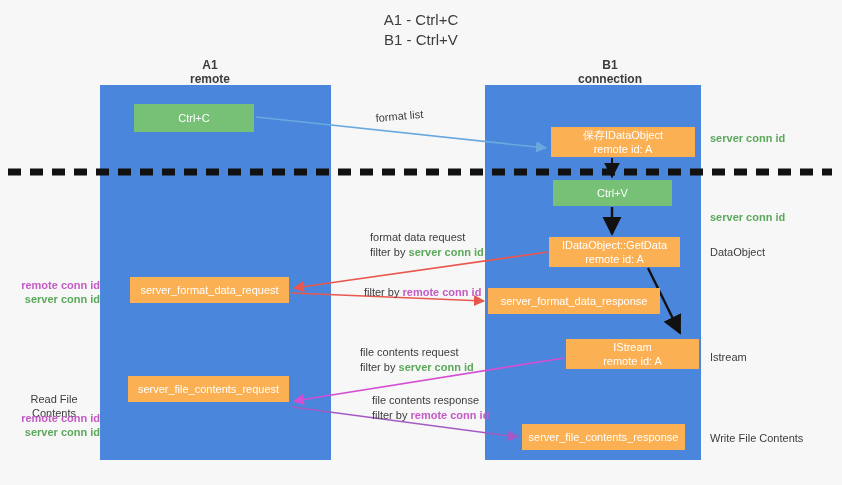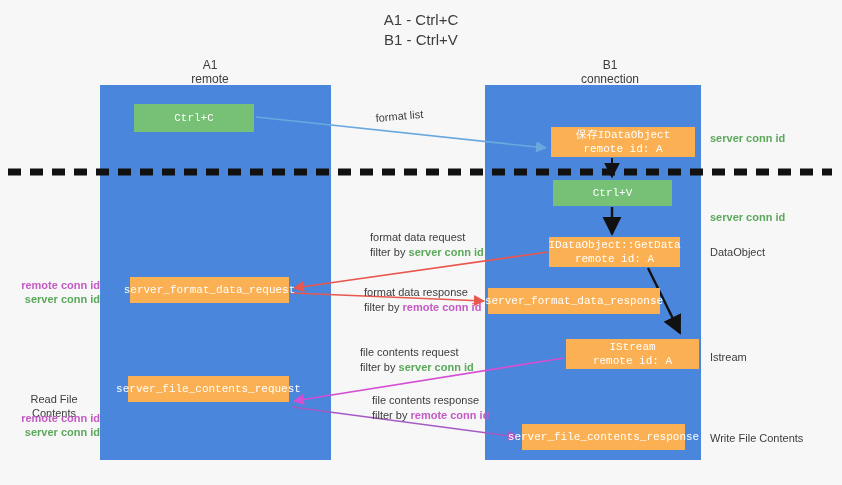--- a/index.html
+++ b/index.html
@@ -33,20 +33,21 @@
     line-height: 20px;
     color: #3c3c3c;
   }
 
   
   .lane-header {
     text-align: center;
     font-size: 12px;
     line-height: 14px;
     color: #3c3c3c;
+    font-weight: bold;
   }
   #lane-a-header { left: 130px; top: 58px; width: 160px; }
   #lane-b-header { left: 530px; top: 58px; width: 160px; }
 
   
   .lane-col {
     background: #4a86db;
     top: 85px;
     height: 375px;
   }
@@ -58,21 +59,20 @@
     box-sizing: border-box;
     display: flex;
     flex-direction: column;
     align-items: center;
     justify-content: center;
     color: #ffffff;
     font-size: 11px;
     line-height: 14px;
     text-align: left;
     padding: 2px 4px;
-    font-family: Liberation Mono, monospace;
   }
   .node.green { background: #76c176; }
   .node.orange { background: #fbb054; }
 
   
   #node-ctrl-c        { left: 134px; top: 104px; width: 120px; height: 28px; }
   #node-fmt-req       { left: 130px; top: 277px; width: 159px; height: 26px; }
   #node-file-req      { left: 128px; top: 376px; width: 161px; height: 26px; }
 
   
@@ -225,21 +225,20 @@
   <div id="lbl-format-list" class="abs edge-label">
     <span>format list</span>
   </div>
 
   <div id="lbl-fmt-data-req" class="abs edge-label">
     <div>format data request</div>
     <div><span class="plain-txt">filter by </span><span class="green-txt">server conn id</span></div>
   </div>
 
   <div id="lbl-fmt-data-resp" class="abs edge-label">
-    <div>format data response</div>
     <div><span class="plain-txt">filter by </span><span class="purple-txt">remote conn id</span></div>
   </div>
 
   <div id="lbl-file-req" class="abs edge-label">
     <div>file contents request</div>
     <div><span class="plain-txt">filter by </span><span class="green-txt">server conn id</span></div>
   </div>
 
   <div id="lbl-file-resp" class="abs edge-label">
     <div>file contents response</div>

